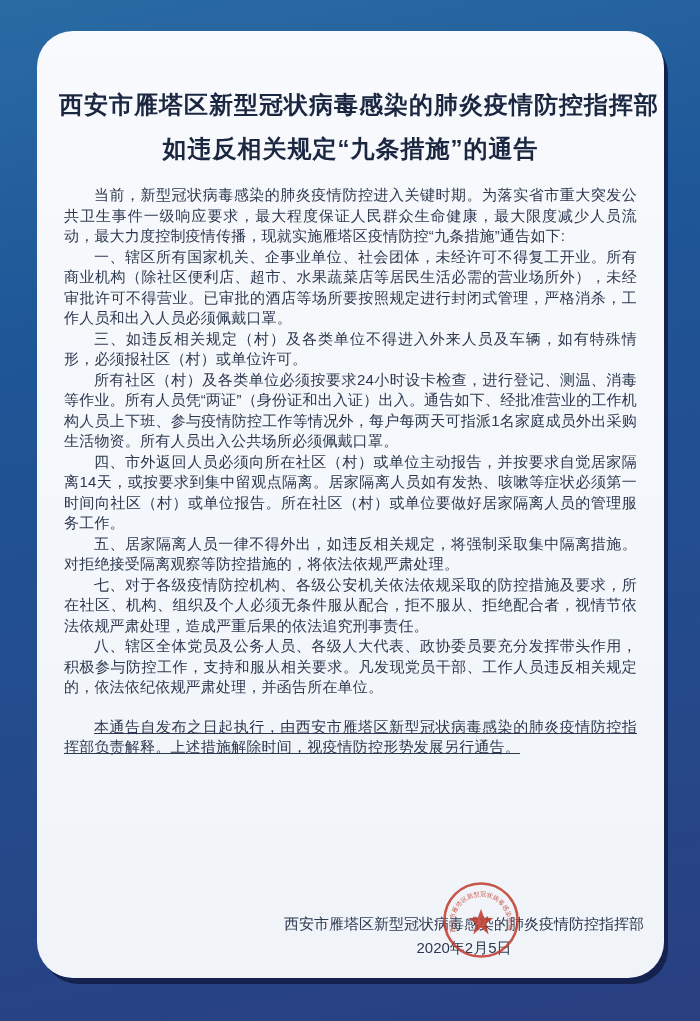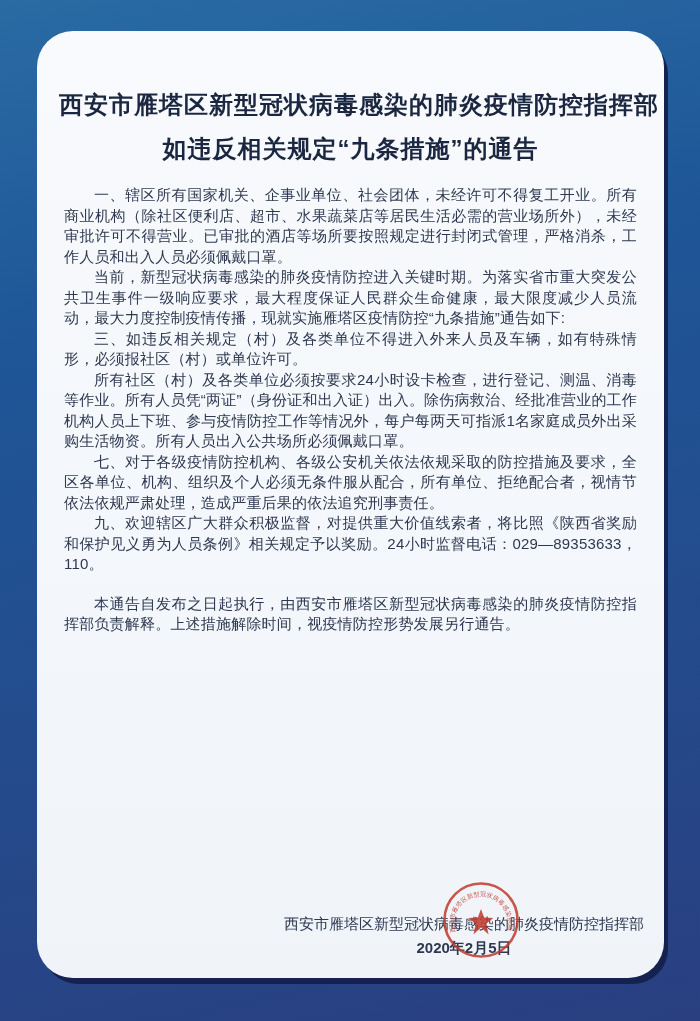--- a/index.html
+++ b/index.html
@@ -18,47 +18,49 @@
     margin:52px 22px 14px;text-align:center;
     font-size:24px;font-weight:800;color:#1b2740;
     line-height:44px;letter-spacing:1px;
   }
   .doc-title div{white-space:nowrap;}
   .doc-body{
     margin:0 27px;font-size:15px;line-height:20.5px;color:#2e3950;
     text-align:justify;letter-spacing:0.2px;
   }
   .para{margin:0;text-indent:2em;}
-  .para.gap-above{margin-top:19px;}
+  .para.gap-above{margin-top:19px;text-decoration:underline;}
   .sign-block{
     position:absolute;right:20px;top:882px;text-align:center;
     color:#2e3950;font-size:15px;line-height:21px;
   }
   .sign-block .sig{white-space:nowrap;}
-  .sign-block .date{margin-top:3px;font-weight:bold;}
+  .sign-block .date{margin-top:3px;}
   .seal{position:absolute;left:403px;top:848px;width:82px;height:82px;opacity:0.85;}
 </style>
 </head>
 <body>
 
 <div class="page">
   <div class="card">
 
     <div class="doc-title">
       <div>西安市雁塔区新型冠状病毒感染的肺炎疫情防控指挥部</div>
       <div>如违反相关规定“九条措施”的通告</div>
     </div>
 
     <div class="doc-body">
+      <p class="para">当前，新型冠状病毒感染的肺炎疫情防控进入关键时期。为落实省市重大突发公共卫生事件一级响应要求，最大程度保证人民群众生命健康，最大限度减少人员流动，最大力度控制疫情传播，现就实施雁塔区疫情防控“九条措施”通告如下:</p>
       <p class="para">一、辖区所有国家机关、企事业单位、社会团体，未经许可不得复工开业。所有商业机构（除社区便利店、超市、水果蔬菜店等居民生活必需的营业场所外），未经审批许可不得营业。已审批的酒店等场所要按照规定进行封闭式管理，严格消杀，工作人员和出入人员必须佩戴口罩。</p>
-      <p class="para">当前，新型冠状病毒感染的肺炎疫情防控进入关键时期。为落实省市重大突发公共卫生事件一级响应要求，最大程度保证人民群众生命健康，最大限度减少人员流动，最大力度控制疫情传播，现就实施雁塔区疫情防控“九条措施”通告如下:</p>
       <p class="para">三、如违反相关规定（村）及各类单位不得进入外来人员及车辆，如有特殊情形，必须报社区（村）或单位许可。</p>
-      <p class="para">所有社区（村）及各类单位必须按要求24小时设卡检查，进行登记、测温、消毒等作业。所有人员凭“两证”（身份证和出入证）出入。除伤病救治、经批准营业的工作机构人员上下班、参与疫情防控工作等情况外，每户每两天可指派1名家庭成员外出采购生活物资。所有人员出入公共场所必须佩戴口罩。</p>
-      <p class="para">七、对于各级疫情防控机构、各级公安机关依法依规采取的防控措施及要求，全区各单位、机构、组织及个人必须无条件服从配合，所有单位、拒绝配合者，视情节依法依规严肃处理，造成严重后果的依法追究刑事责任。</p>
-      <p class="para">九、欢迎辖区广大群众积极监督，对提供重大价值线索者，将比照《陕西省奖励和保护见义勇为人员条例》相关规定予以奖励。24小时监督电话：029—89353633，110。</p>
+      <p class="para">所有社区（村）及各类单位必须按要求24小时设卡检查，进行登记、测温、消毒等作业。所有人员凭“两证”（身份证和出入证）出入。通告如下、经批准营业的工作机构人员上下班、参与疫情防控工作等情况外，每户每两天可指派1名家庭成员外出采购生活物资。所有人员出入公共场所必须佩戴口罩。</p>
+      <p class="para">四、市外返回人员必须向所在社区（村）或单位主动报告，并按要求自觉居家隔离14天，或按要求到集中留观点隔离。居家隔离人员如有发热、咳嗽等症状必须第一时间向社区（村）或单位报告。所在社区（村）或单位要做好居家隔离人员的管理服务工作。</p>
+      <p class="para">五、居家隔离人员一律不得外出，如违反相关规定，将强制采取集中隔离措施。对拒绝接受隔离观察等防控措施的，将依法依规严肃处理。</p>
+      <p class="para">七、对于各级疫情防控机构、各级公安机关依法依规采取的防控措施及要求，所在社区、机构、组织及个人必须无条件服从配合，拒不服从、拒绝配合者，视情节依法依规严肃处理，造成严重后果的依法追究刑事责任。</p>
+      <p class="para">八、辖区全体党员及公务人员、各级人大代表、政协委员要充分发挥带头作用，积极参与防控工作，支持和服从相关要求。凡发现党员干部、工作人员违反相关规定的，依法依纪依规严肃处理，并函告所在单位。</p>
       <p class="para gap-above">本通告自发布之日起执行，由西安市雁塔区新型冠状病毒感染的肺炎疫情防控指挥部负责解释。上述措施解除时间，视疫情防控形势发展另行通告。</p>
     </div>
 
     <div class="sign-block">
       <div class="sig">西安市雁塔区新型冠状病毒感染的肺炎疫情防控指挥部</div>
       <div class="date">2020年2月5日</div>
     </div>
 
     <svg class="seal" viewBox="0 0 82 82">
       <circle cx="41" cy="41" r="36.5" fill="none" stroke="#c03a2c" stroke-width="2.6"></circle>

